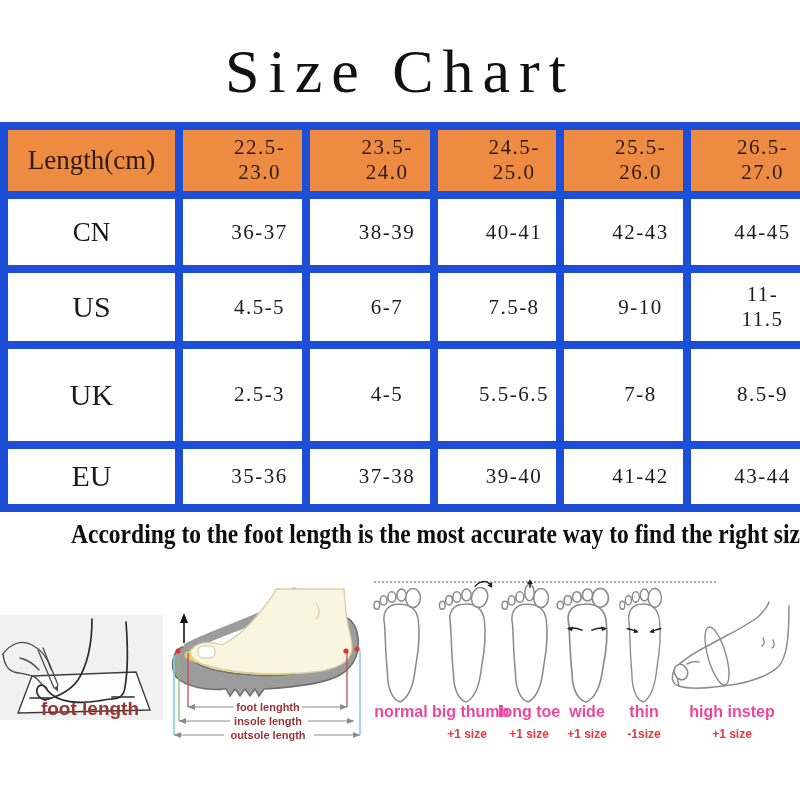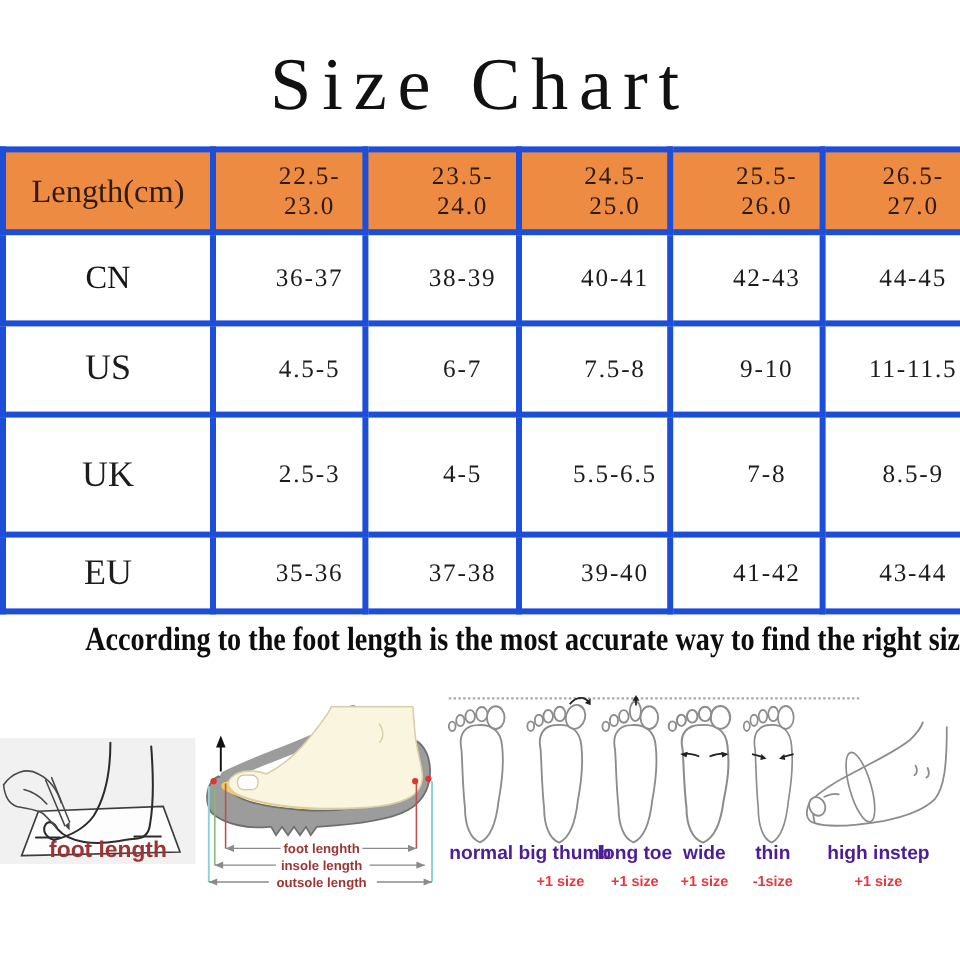--- a/index.html
+++ b/index.html
@@ -7,21 +7,21 @@
           font-family:"Liberation Serif",serif;color:#161616;}
 
   
   .page-title{position:absolute;top:28px;left:0;width:800px;height:86px;
     text-align:center;font-size:62px;font-weight:400;letter-spacing:9px;
     color:#111;font-family:"Liberation Serif",serif;line-height:86px;}
 
   
   table.size-table{position:absolute;top:122px;left:0;width:800px;height:390px;
     border-collapse:collapse;table-layout:fixed;border:3px solid #141414;}
-  .size-table td{border:5px solid #1d4ed8;text-align:center;vertical-align:middle;
+  .size-table td{border:8px solid #1d4ed8;text-align:center;vertical-align:middle;
     font-family:"Liberation Serif",serif;}
   .size-table tr:nth-child(1){height:60px;}
   .size-table tr:nth-child(2){height:65px;}
   .size-table tr:nth-child(3){height:66px;}
   .size-table tr:nth-child(4){height:87px;}
   .size-table tr:nth-child(5){height:55px;}
   .size-table tr:nth-child(6){height:67px;}
   .size-table tr.orange td{background:#ee8b43;color:#2f1a08;}
   .size-table td.lbl{font-size:27px;}
   .size-table tr:nth-child(n+3) td.lbl{font-size:30px;color:#1c1c1c;}
@@ -39,21 +39,21 @@
   #fig-measure .cap{position:absolute;left:30px;top:86px;width:120px;text-align:center;
     font-family:"Liberation Sans",sans-serif;font-weight:bold;font-size:19px;color:#9c3434;}
   #fig-shoe{left:168px;top:585px;width:228px;height:172px;}
   #fig-feet{left:368px;top:570px;width:432px;height:188px;}
   .dotline{position:absolute;top:11px;left:6px;width:342px;height:0;
     border-top:2px dotted #a9a9a9;}
   .foot-item{position:absolute;top:0;height:188px;text-align:center;}
   .foot-item svg{position:absolute;top:8px;left:50%;transform:translateX(-50%);}
   .foot-item svg.side{top:28px;}
   .ft-caption{position:absolute;top:133px;left:0;right:0;text-align:center;
-    font-family:"Liberation Sans",sans-serif;font-weight:bold;font-size:16px;color:#4c1d95;
+    font-family:"Liberation Sans",sans-serif;font-weight:bold;font-size:16px;color:#ec4899;
     white-space:nowrap;}
   .ft-adj{position:absolute;top:157px;left:0;right:0;text-align:center;
     font-family:"Liberation Sans",sans-serif;font-weight:bold;font-size:12px;color:#e6393f;
     white-space:nowrap;}
   .dim-text{font-family:"Liberation Sans",sans-serif;font-weight:bold;font-size:11px;
     fill:#9c3434;}
 </style>
 </head>
 <body>
 

